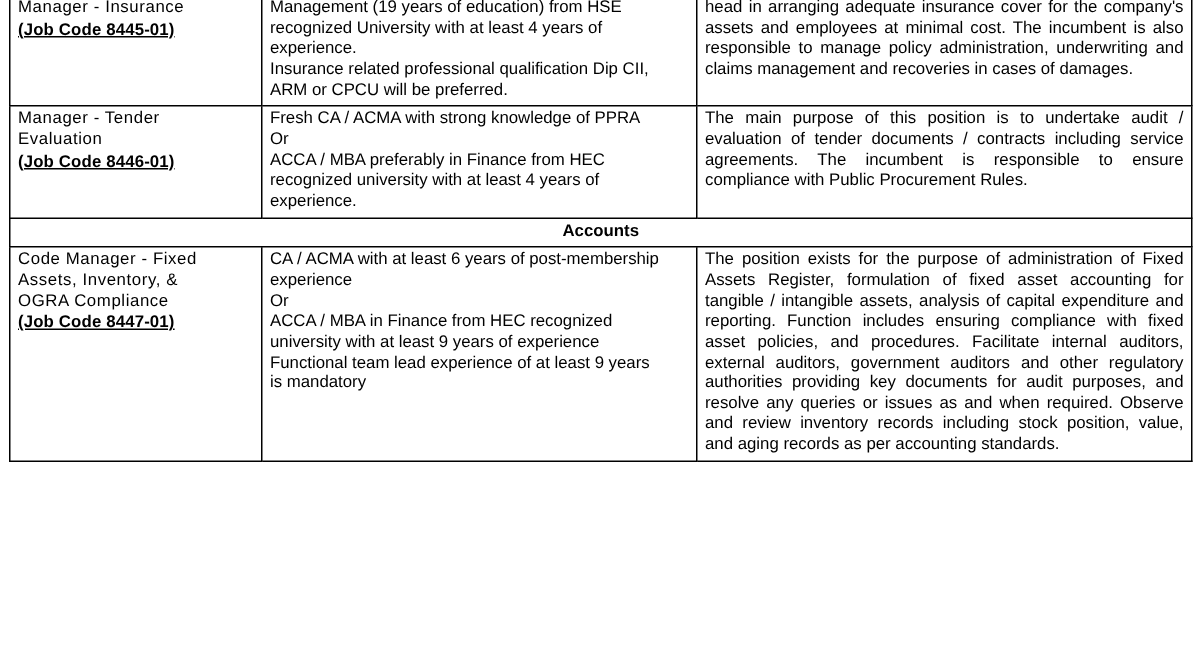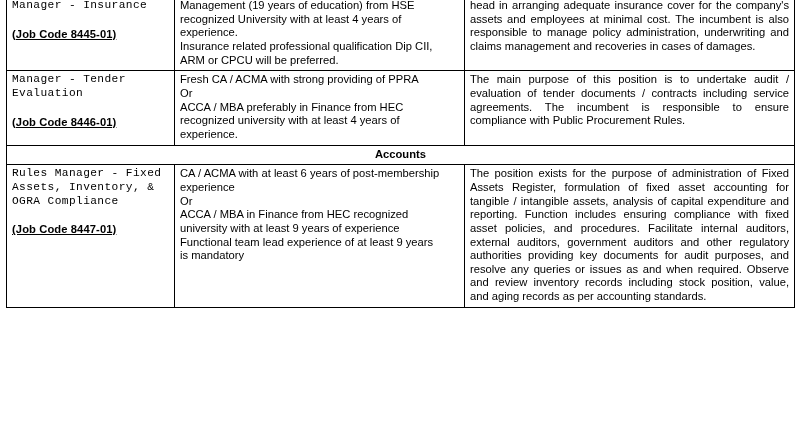--- a/index.html
+++ b/index.html
@@ -38,27 +38,26 @@
   col.c2 { width: 290px; }
   col.c3 { width: 330px; }
 
   .title-cell {
     vertical-align: middle;
     text-align: left;
   }
   .title-line {
     display: block;
     letter-spacing: 0.4px;
-    font-family: Liberation Mono, monospace;
   }
   .jobcode {
     display: block;
     font-weight: bold;
     text-decoration: underline;
-    margin-top: 15px;
+    margin-top: 1px;
     letter-spacing: 0.1px;
   }
   .middle-center { vertical-align: middle; }
   .desc {
     text-align: justify;
     text-justify: inter-word;
   }
   .section-row td {
     text-align: center;
     font-weight: bold;
@@ -95,36 +94,36 @@
         <td class="desc">head in arranging adequate insurance cover for the company's assets and employees at minimal cost. The incumbent is also responsible to manage policy administration, underwriting and claims management and recoveries in cases of damages.</td>
       </tr>
 
       <tr>
         <td class="title-cell">
           <span class="title-line">Manager  -  Tender</span>
           <span class="title-line">Evaluation</span>
           <span class="jobcode">(Job Code 8446-01)</span>
         </td>
         <td>
-          <span class="rowline">Fresh CA / ACMA with strong providing of PPRA</span>
+          <span class="rowline">Fresh CA / ACMA with strong knowledge of PPRA</span>
           <span class="rowline">Or</span>
           <span class="rowline">ACCA / MBA preferably in Finance from  HEC</span>
           <span class="rowline">recognized university with at least 4 years of</span>
           <span class="rowline">experience.</span>
         </td>
         <td class="desc">The main purpose of this position is to undertake audit / evaluation of tender documents / contracts including service agreements. The incumbent is responsible to ensure compliance with Public Procurement Rules.</td>
       </tr>
 
       <tr class="section-row">
         <td colspan="3">Accounts</td>
       </tr>
 
       <tr>
         <td class="title-cell">
-          <span class="title-line">Rules Manager - Fixed</span>
+          <span class="title-line">Code Manager - Fixed</span>
           <span class="title-line">Assets,  Inventory,  &amp;</span>
           <span class="title-line">OGRA   Compliance</span>
           <span class="jobcode">(Job Code 8447-01)</span>
         </td>
         <td class="middle-center">
           <span class="rowline">CA / ACMA with at least 6 years of post-membership</span>
           <span class="rowline">experience</span>
           <span class="rowline">Or</span>
           <span class="rowline">ACCA / MBA in Finance from HEC recognized</span>
           <span class="rowline">university with at least 9 years of experience</span>

